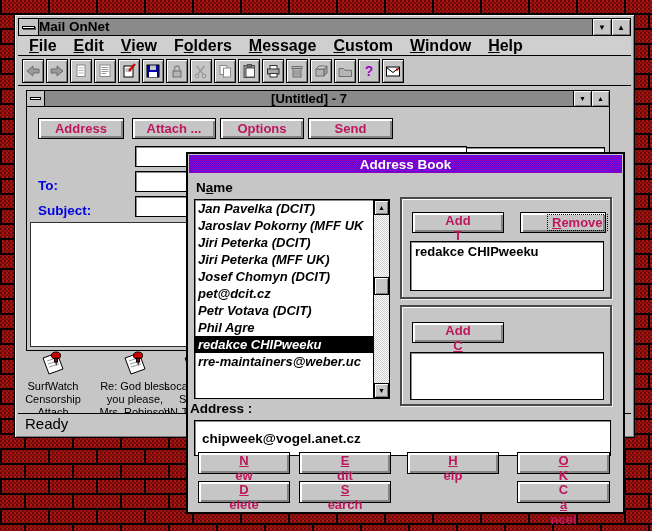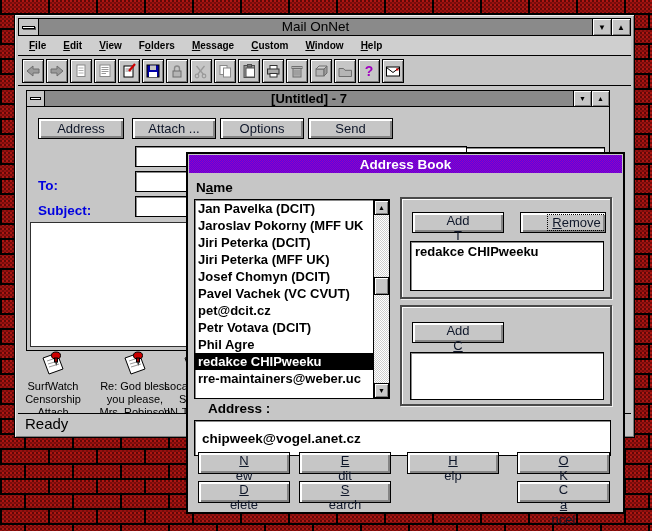--- a/index.html
+++ b/index.html
@@ -17,63 +17,63 @@
     background-size:48px 30px,48px 30px,auto,4px 4px;
   }
   
   .main-window{
     position:absolute;left:14px;top:14px;width:621px;height:424px;
     background:#c6c6c6;border:1px solid #000;padding:3px;
     display:flex;flex-direction:column;
     box-shadow:inset 1px 1px 0 #efefef, inset -1px -1px 0 #7d7d7d;
   }
   .titlebar{height:18px;background:#8a8a8a;display:flex;align-items:stretch;border:1px solid #000;flex:none;}
-  .titlebar .title{flex:1;text-align:center;font-weight:normal;font-size:13.5px;color:#000;line-height:16px;}
+  .titlebar .title{flex:1;font-weight:bold;font-size:13.5px;color:#000;line-height:16px;}
   .sysbox{width:20px;background:#c6c6c6;border-right:1px solid #000;display:grid;place-items:center;}
   .sysbox .dash{width:13px;height:3px;background:#fff;border:1px solid #000;box-shadow:1px 1px 0 #555;}
   .tbwbtn{width:19px;background:#c6c6c6;border-left:1px solid #000;display:grid;place-items:center;font-size:8px;color:#000;
     box-shadow:inset 1px 1px 0 #fff, inset -1px -1px 0 #808080;}
   .menubar{height:20px;background:#cfcfcf;border-bottom:1px solid #000;display:flex;align-items:center;gap:9px;padding-left:7px;flex:none;}
-  .menu-item{font-weight:bold;font-size:10px;padding:0 4px;white-space:nowrap;}
+  .menu-item{font-weight:bold;font-size:16px;padding:0 4px;white-space:nowrap;}
   .toolbar{height:30px;border-bottom:1px solid #000;display:flex;align-items:center;gap:2px;padding-left:4px;flex:none;background:#c6c6c6;}
   .tbtn{width:22px;height:24px;background:#c6c6c6;border:1px solid #000;
     box-shadow:inset 1px 1px 0 #fff, inset -1px -1px 0 #7d7d7d;display:grid;place-items:center;flex:none;}
   .mdi{flex:1;position:relative;background:#c6c6c6;overflow:hidden;}
   .statusbar{height:21px;border-top:1px solid #000;background:#c6c6c6;font-size:15px;color:#000;padding:1px 0 0 7px;flex:none;}
   
   .child-window{position:absolute;left:8px;top:4px;width:584px;height:261px;background:#c6c6c6;border:1px solid #000;}
   .c-titlebar{position:absolute;left:0;top:0;right:0;height:16px;background:#8a8a8a;display:flex;border-bottom:1px solid #000;}
   .c-titlebar .title{flex:1;text-align:center;font-weight:bold;font-size:13px;line-height:15px;color:#000;}
   .c-sysbox{width:18px;background:#c6c6c6;border-right:1px solid #000;display:grid;place-items:center;}
   .c-sysbox .dash{width:11px;height:3px;background:#fff;border:1px solid #000;}
   .c-tbwbtn{width:18px;background:#c6c6c6;border-left:1px solid #000;display:grid;place-items:center;font-size:7px;
     box-shadow:inset 1px 1px 0 #fff, inset -1px -1px 0 #808080;}
   .btn{
-    background:#c6c6c6;border:1px solid #000;color:#0f172a;font-weight:normal;font-size:13px;
+    background:#c6c6c6;border:1px solid #000;color:#be185d;font-weight:bold;font-size:13px;
     box-shadow:inset 2px 2px 0 #fff, inset -2px -2px 0 #858585;
     display:grid;place-items:center;white-space:nowrap;
   }
   .c-btn{position:absolute;height:21px;}
   .blue-label{position:absolute;color:#0000e0;font-weight:bold;font-size:13.5px;margin-top:29px;}
   .sunken{background:#fff;border:1px solid #000;box-shadow:inset 1px 1px 0 #8a8a8a;}
   .c-field{position:absolute;height:21px;border:1px solid #000;background:#fff;box-shadow:inset 1px 1px 0 #8a8a8a;outline:none;font:bold 13px "Liberation Sans",sans-serif;padding:0 4px;}
   .c-body{position:absolute;left:3px;top:131px;width:576px;height:125px;background:#fff;border:1px solid #303030;}
   
   .mdi-icon{position:absolute;width:90px;text-align:center;font-size:11px;line-height:13px;color:#000;}
   .mdi-icon svg{display:block;margin:0 auto 1px auto;}
   .mdi-icon-3{width:80px;text-align:left;}
   .mdi-icon-3 span{display:block;}
   .mdi-icon-3 span:nth-child(3){margin-left:15px;}
   
   .dialog{position:absolute;left:186px;top:152px;width:439px;height:362px;background:#c6c6c6;border:2px solid #000;padding:1px;}
   .d-titlebar{height:18px;display:grid;place-items:center;
     background:conic-gradient(#5505e6 25%, #9b00bb 0 50%, #5505e6 0 75%, #9b00bb 0) 0 0/2px 2px;}
   .d-titlebar .title{color:#fff;font-weight:bold;font-size:13.5px;}
   .d-label{position:absolute;font-weight:bold;font-size:13.5px;color:#000;}
-  .listbox{position:absolute;left:6px;top:45px;width:196px;height:200px;background:#fff;border:1px solid #000;box-shadow:inset 1px 1px 0 #8a8a8a;overflow:hidden;padding-right:16px;}
+  .listbox{position:absolute;left:6px;top:45px;width:196px;height:200px;background:#fff;border:1px solid #000;box-shadow:inset 1px 1px 0 #8a8a8a;overflow:hidden;padding-right:16px;font-style:italic;}
   .lb-item{font-weight:bold;font-size:13px;line-height:17px;padding-left:3px;white-space:nowrap;overflow:hidden;}
   .lb-item.selected{background:#000;color:#fff;}
   .scrollbar{position:absolute;right:0;top:0;bottom:0;width:16px;border-left:1px solid #000;
     background:conic-gradient(#fff 25%, #cdcdcd 0 50%, #fff 0 75%, #cdcdcd 0) 0 0/2px 2px;}
   .sb-btn{position:absolute;left:0;width:15px;height:15px;background:#c6c6c6;border:1px solid #000;
     box-shadow:inset 1px 1px 0 #fff, inset -1px -1px 0 #7d7d7d;display:grid;place-items:center;font-size:7px;color:#000;}
   .sb-up{top:0;} .sb-down{bottom:0;}
   .sb-thumb{position:absolute;left:0;top:77px;width:15px;height:18px;background:#c6c6c6;border:1px solid #000;
     box-shadow:inset 1px 1px 0 #fff, inset -1px -1px 0 #7d7d7d;}
   .groupbox{position:absolute;left:212px;width:212px;border:2px solid #4a4a4a;box-shadow:inset 1px 1px 0 #fff,1px 1px 0 #efefef;}
@@ -314,21 +314,20 @@
     <div class="d-label" style="left:8px;top:26px;"><span>N</span><u>a</u><span>me</span></div>
 
     <div class="listbox">
       <div>
 
       <div class="lb-item">Jan Pavelka (DCIT)</div>
           <div class="lb-item">Jaroslav Pokorny (MFF UK</div>
           <div class="lb-item">Jiri Peterka (DCIT)</div>
           <div class="lb-item">Jiri Peterka (MFF UK)</div>
           <div class="lb-item">Josef Chomyn (DCIT)</div>
-          <div class="lb-item">Pavel Vachek (VC CVUT)</div>
           <div class="lb-item">pet@dcit.cz</div>
           <div class="lb-item">Petr Votava (DCIT)</div>
           <div class="lb-item">Phil Agre</div>
           <div class="lb-item selected">redakce CHIPweeku</div>
           <div class="lb-item">rre-maintainers@weber.uc</div>
         </div>
       <div class="scrollbar">
         <div class="sb-btn sb-up">
             <span>▲</span>
           </div>
@@ -358,21 +357,21 @@
       <div class="btn g-btn" style="left:10px;top:15px;width:92px;">
           <span>Add </span>
           <u>C</u>
           <span>C:</span>
         </div>
       <div class="g-list sunken" style="left:8px;top:45px;width:194px;height:48px;">
         
       </div>
     </div>
 
-    <div class="d-label" style="left:20px;top:247px;">Address :</div>
+    <div class="d-label" style="left:2px;top:247px;">Address :</div>
     <input class="address-input" value="chipweek@vogel.anet.cz" style="">
 
     <div class="btn d-btn" style="left:10px;top:298px;width:92px;">
         <span></span>
         <u>N</u>
         <span>ew</span>
       </div>
     <div class="btn d-btn" style="left:111px;top:298px;width:92px;">
         <span></span>
         <u>E</u>

